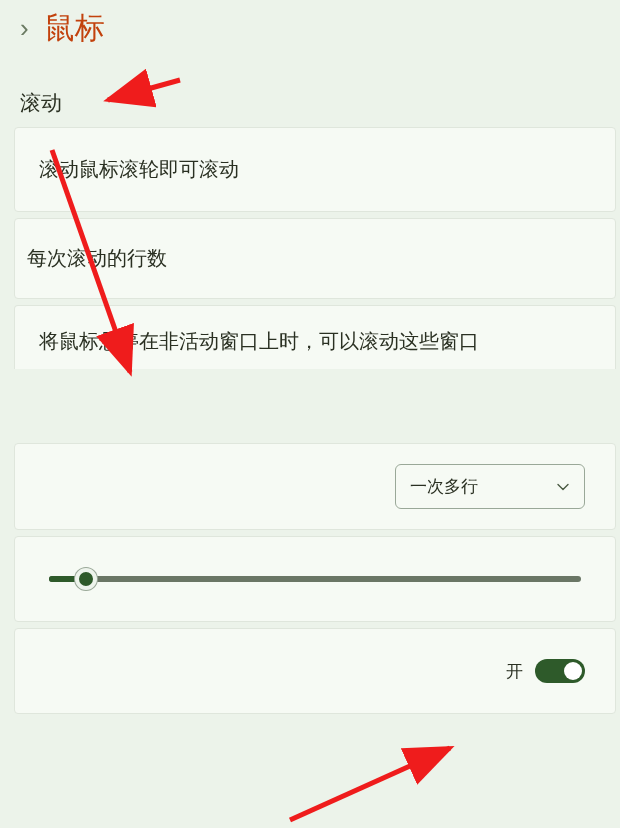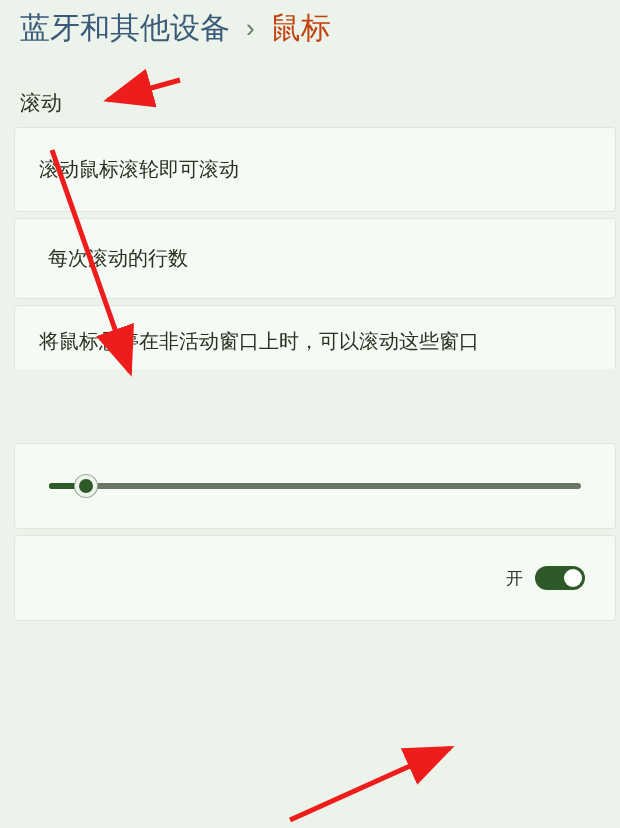--- a/index.html
+++ b/index.html
@@ -37,21 +37,21 @@
       padding: 0 4px 0 14px;
     }
     .card {
       background: #f6faf4;
       border: 1px solid #dfe6dc;
       border-radius: 4px;
       padding: 28px 24px;
       font-size: 20px;
       color: #2a3022;
     }
-    .card.small { padding: 26px 33px; }
+    .card.small { padding: 26px 12px; }
 
     .card-truncated {
       border-bottom: none;
       border-bottom-left-radius: 0;
       border-bottom-right-radius: 0;
       padding: 22px 24px 14px 24px;
     }
 
     .lower-block {
       margin-top: 14px;
@@ -152,41 +152,50 @@
     .annotation-layer {
       position: absolute;
       inset: 0;
       pointer-events: none;
     }
   </style>
 </head>
 <body>
 
 <div class="breadcrumb">
-  <span class="parent">蓝牙和其他设备</span>
   <span class="sep">›</span>
   <span class="current">鼠标</span>
 </div>
 
 <div class="section-title">滚动</div>
 
 <div class="cards">
   <div class="card">
     <span>滚动鼠标滚轮即可滚动</span>
   </div>
   <div class="card small">
     <span>每次滚动的行数</span>
   </div>
   <div class="card card-truncated">
     <span>将鼠标悬停在非活动窗口上时，可以滚动这些窗口</span>
   </div>
 </div>
 
 <div class="lower-block">
   <div class="lower-cards">
+    <div class="lower-card">
+      <div class="dropdown">
+        <span>一次多行</span>
+        <span class="chevron">
+          <svg viewBox="0 0 12 12" width="12" height="12">
+              <path d="M1 3.5 L6 8.5 L11 3.5" fill="none" stroke="#4a5a42" stroke-width="1.4" stroke-linecap="round" stroke-linejoin="round"></path>
+            </svg>
+        </span>
+      </div>
+    </div>
 
     <div class="lower-card">
       <div class="slider-wrap">
         <div class="slider-track">
           <div class="slider-fill"></div>
           <div class="slider-thumb"></div>
         </div>
       </div>
     </div>
 

